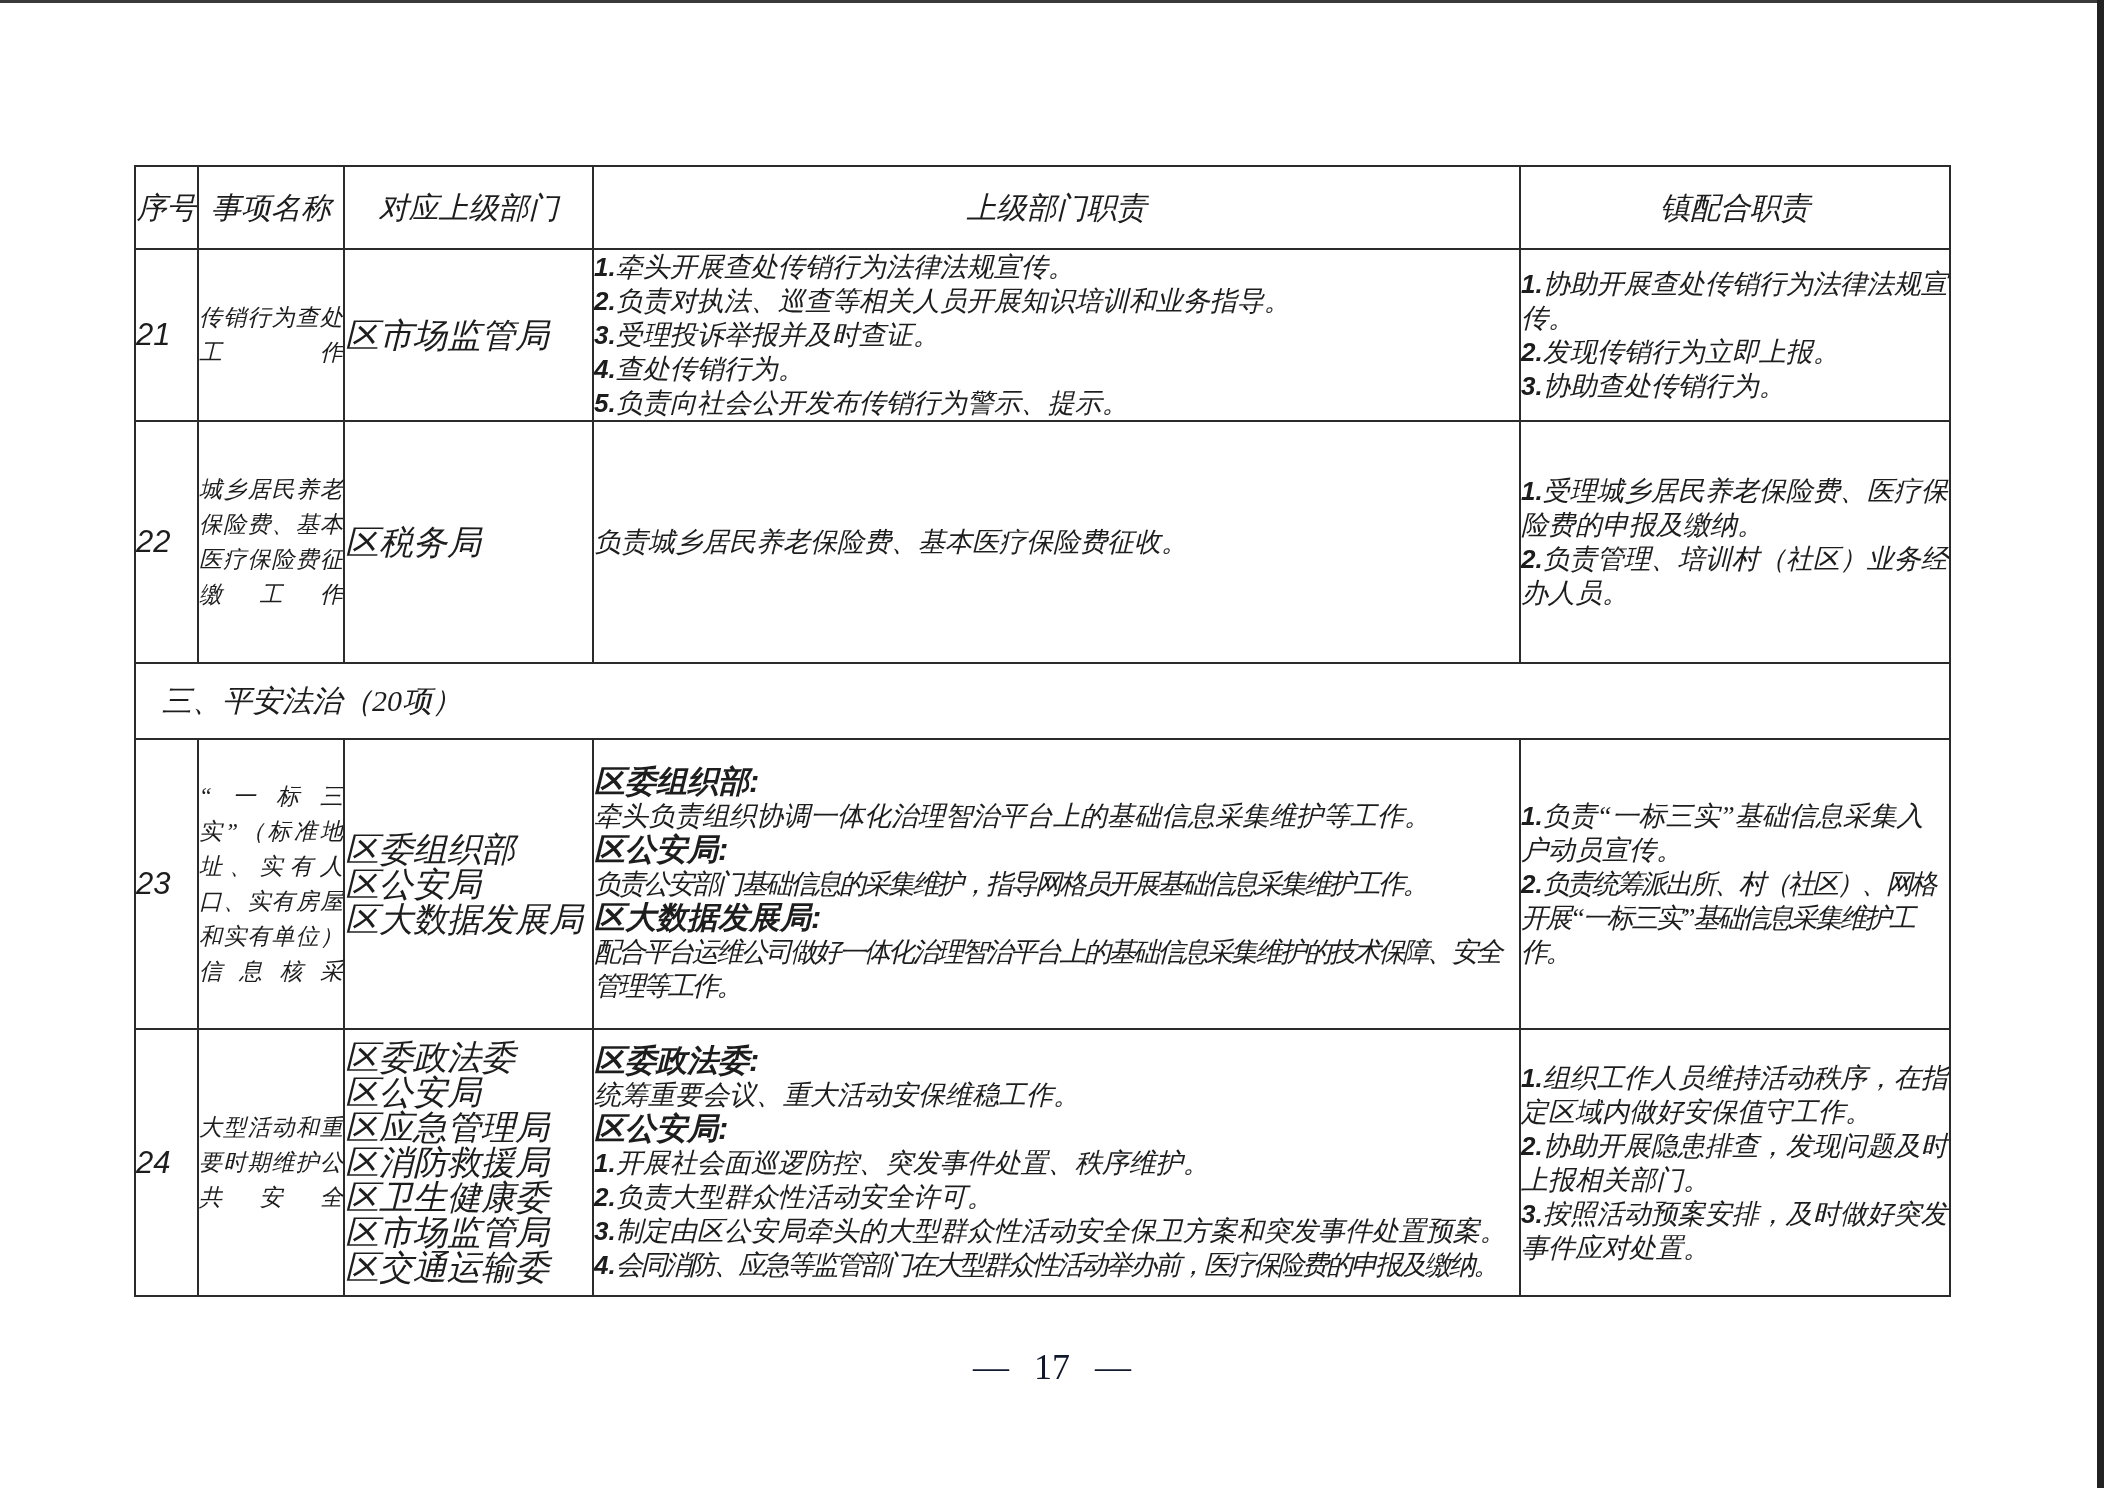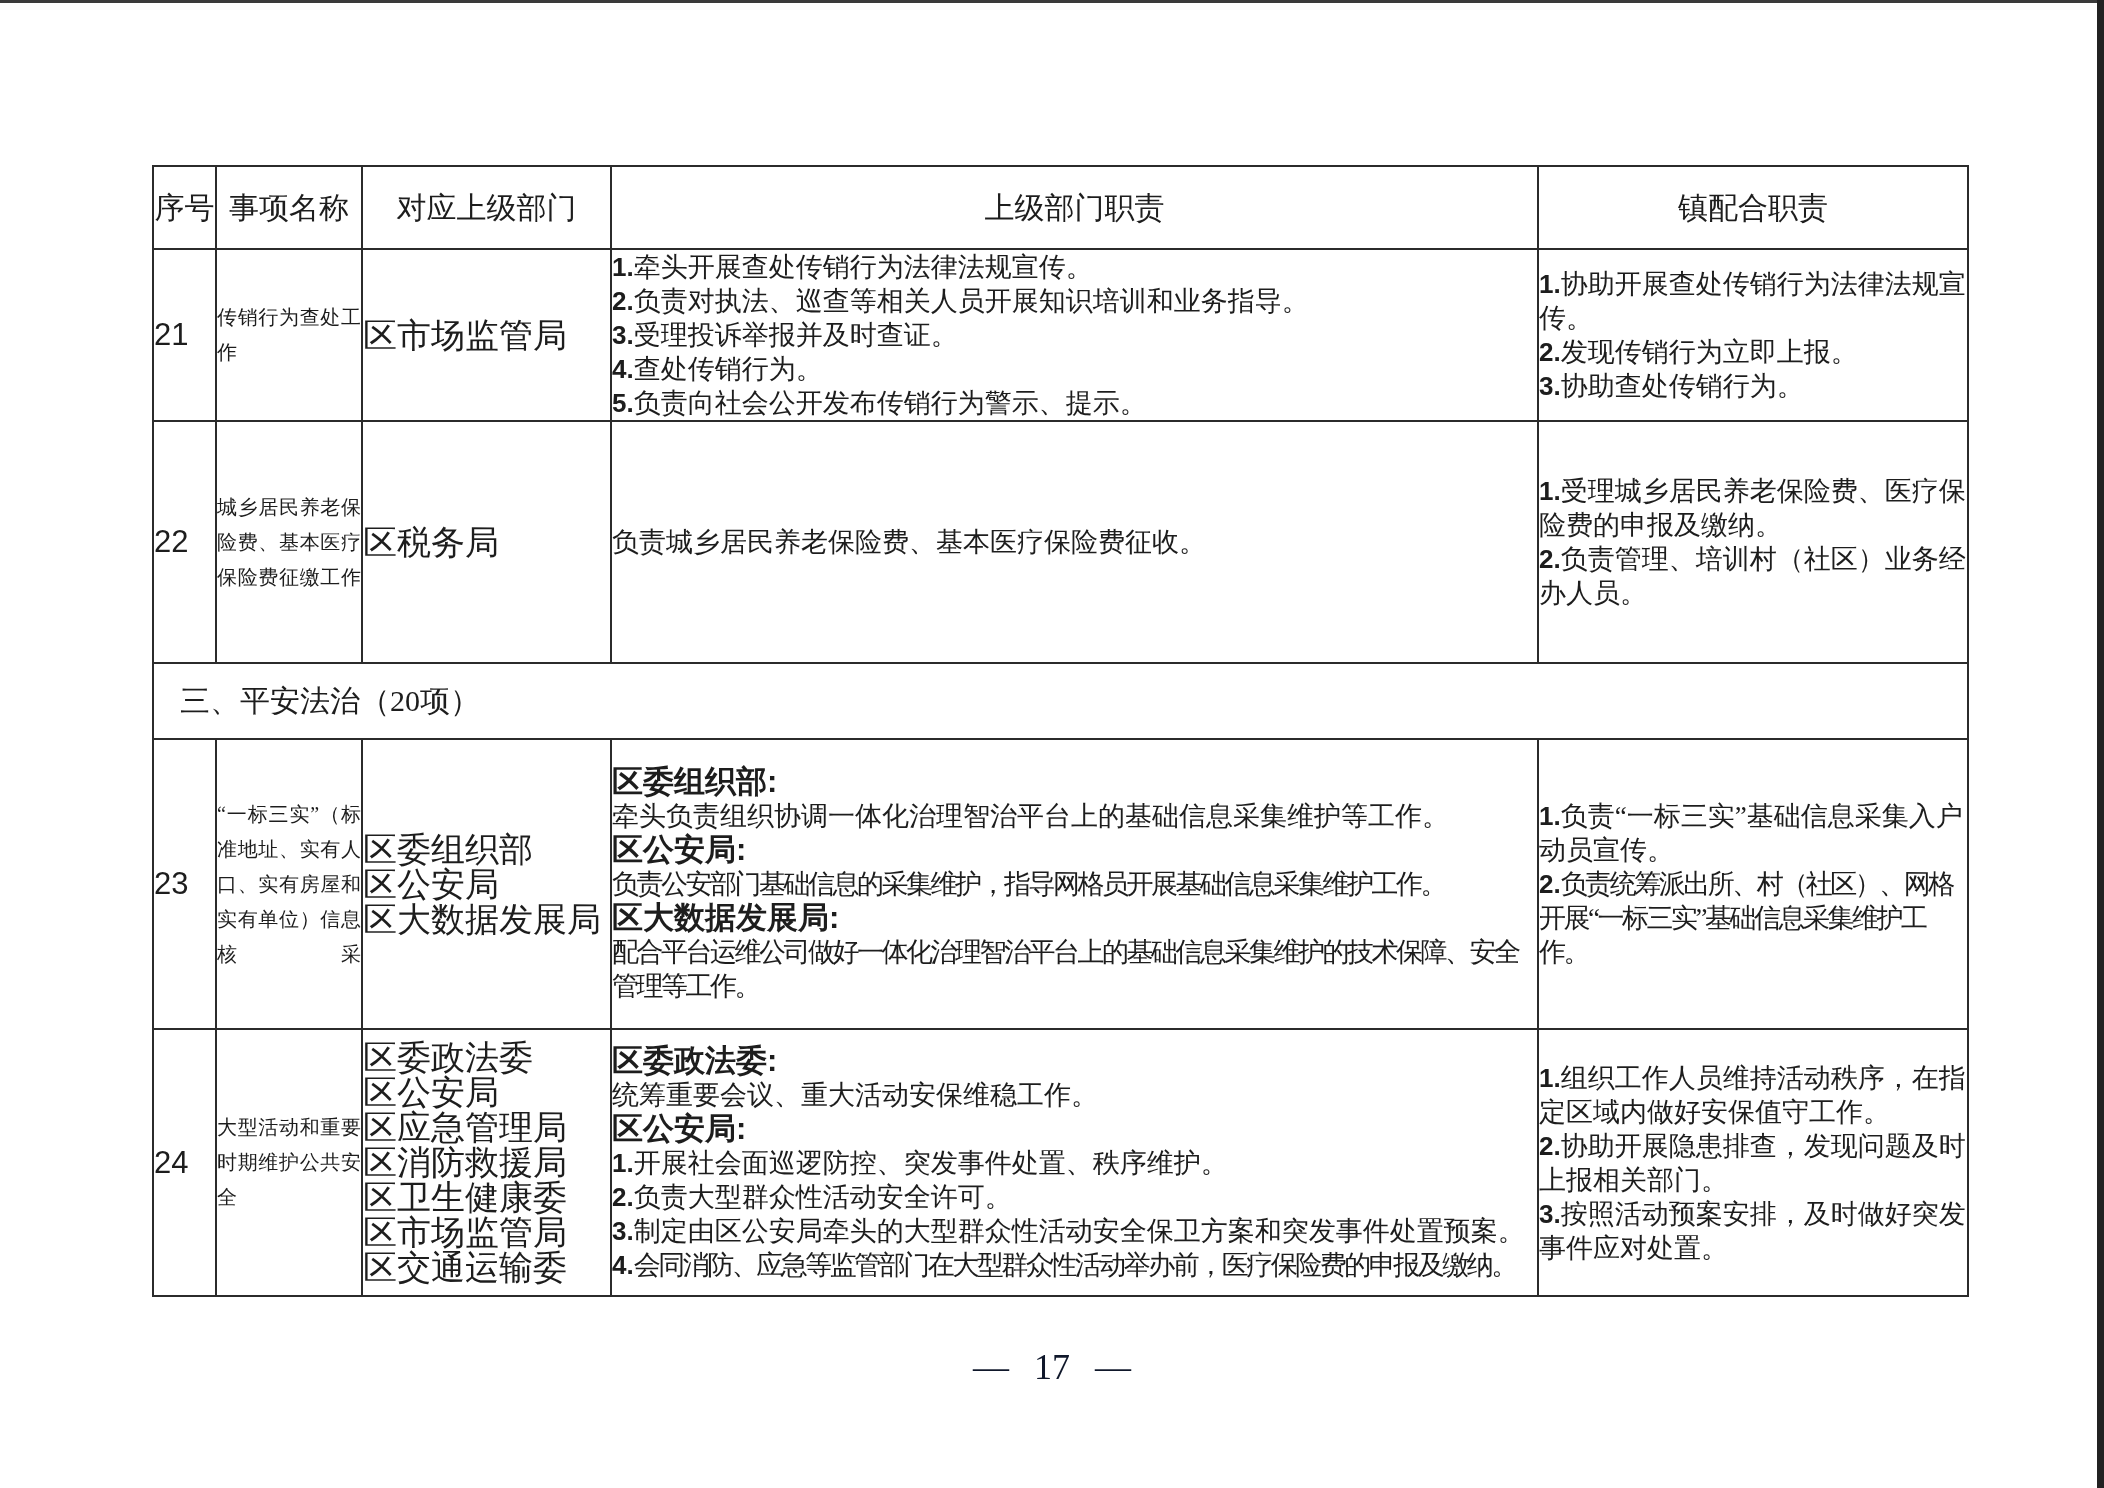--- a/index.html
+++ b/index.html
@@ -3,36 +3,36 @@
 <meta charset="utf-8">
 <style>
   html,body{margin:0;padding:0;background:#e8e8e8;}
   .page{
     position:relative;width:2104px;height:1488px;background:#ffffff;
     font-family:"Liberation Serif","DejaVu Serif",serif;color:#1d1d1d;overflow:hidden;
   }
   .edge-top{position:absolute;left:0;top:0;width:2104px;height:3px;background:#3a3a3a;}
   .edge-right{position:absolute;left:2097px;top:0;width:7px;height:1488px;background:#222;}
   table.duties{
-    position:absolute;left:152px;top:165px;width:1815px;
-    border-collapse:collapse;table-layout:fixed;
+    position:absolute;left:134px;top:165px;width:1815px;
+    border-collapse:collapse;table-layout:fixed;font-style:italic;
   }
   table.duties th,table.duties td{
     border:2px solid #2b2b2b;vertical-align:middle;overflow:hidden;
     padding:0;box-sizing:border-box;
   }
   thead tr{height:83px;}
   th.col-h{font-weight:400;font-size:30px;line-height:37px;text-align:center;padding:0 2px;}
   thead th{border-bottom-width:3px;}
   td.no-cell{
     text-align:left;font-family:"Liberation Sans","DejaVu Sans",sans-serif;
     font-size:31px;
   }
   td.item-cell{
-    font-size:20px;line-height:35px;padding:4px 9px;
+    font-size:23px;line-height:35px;padding:4px 9px;
     text-align:justify;text-align-last:justify;
   }
   td.dept-cell{font-size:34px;line-height:35px;padding:4px 6px 4px 13px;}
   .dept-line{white-space:nowrap;}
   td.duty-cell{font-size:27px;line-height:34px;padding:3px 10px;}
   .duty-line .num{
     font-family:"Liberation Sans","DejaVu Sans",sans-serif;
     font-weight:700;font-size:26px;
   }
   .duty-heading{font-weight:700;font-family:"Liberation Sans","DejaVu Sans",sans-serif;font-size:31px;}

